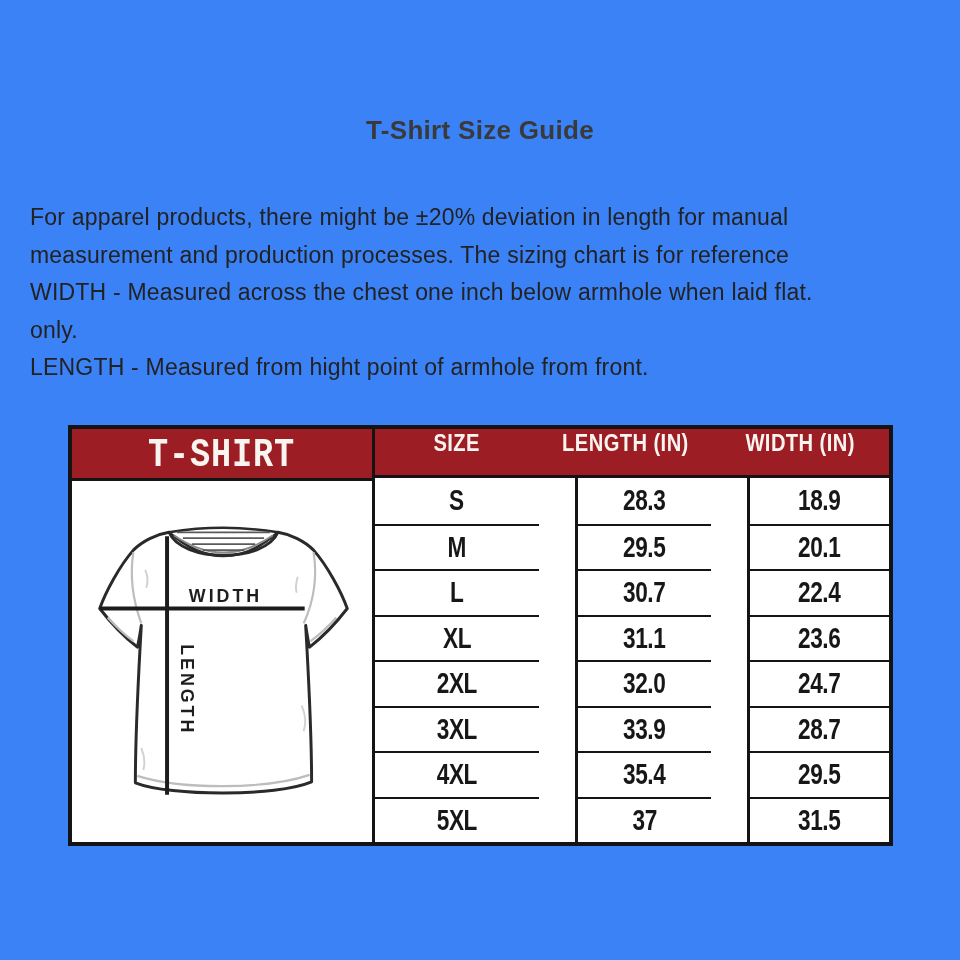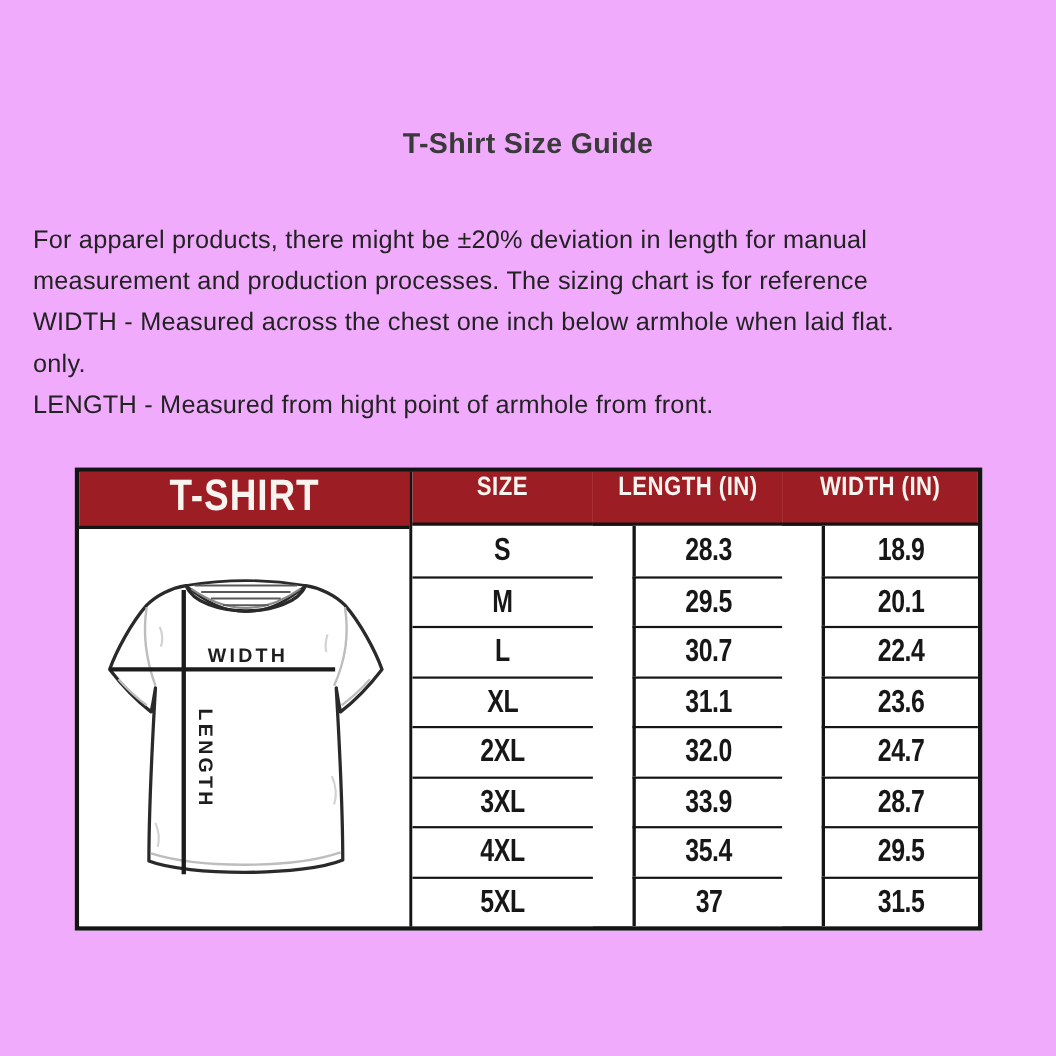--- a/index.html
+++ b/index.html
@@ -1,32 +1,32 @@
 <!DOCTYPE html>
 <html style="--red: #9d1d24; --border: #141414;"><head>
 <meta charset="utf-8">
 <style>
   html,body{margin:0;padding:0;background:#ffffff;}
   body{width:960px;height:960px;position:relative;overflow:hidden;
        font-family:"Liberation Sans","DejaVu Sans",sans-serif;color:#1f1f1f;}
-  .page{position:absolute;inset:0;background:#f0abfc;padding-left:33px;}
+  .page{position:absolute;inset:0;background:#3b82f6;padding-left:33px;}
 
   .page-title{position:absolute;top:115px;left:0;width:100%;text-align:center;
     font-size:26px;font-weight:700;color:#3a3a3a;letter-spacing:.3px;}
 
   .text-block{position:absolute;left:30px;top:199px;width:900px;
     font-size:23px;line-height:37.5px;color:#222;letter-spacing:.2px;}
 
   
   .size-table{position:absolute;left:68px;top:425px;width:825px;height:421px;
     border:4px solid var(--border,#141414);box-sizing:border-box;display:flex;background:#fff;}
   .left-col{width:303px;flex:none;border-right:3px solid var(--border,#141414);
     display:flex;flex-direction:column;box-sizing:border-box;}
   .left-hdr{height:49px;flex:none;border-bottom:3px solid var(--border,#141414);
-    background:var(--red,#9d1d24);display:flex;align-items:flex-start;justify-content:center;}
+    background:var(--red,#9d1d24);display:flex;align-items:flex-end;justify-content:center;font-family:Liberation Mono, monospace;}
   .shirt-cell{flex:1;display:flex;align-items:center;justify-content:center;background:#fff;}
   .shirt-cell svg{width:100%;height:100%;}
 
   .right-col{flex:1;display:grid;grid-template-columns:166fr 175fr 180fr;
     grid-template-rows:49px repeat(8,1fr);box-sizing:border-box;}
   .hdr{background:var(--red,#9d1d24);display:flex;justify-content:center;
     border-bottom:3px solid var(--border,#141414);}
   .hdr-label{font-size:24px;font-weight:700;color:#f8f4f0;letter-spacing:.5px;
     display:inline-block;transform:scaleX(.84);white-space:nowrap;}
   .tshirt-label{font-size:40px;font-weight:700;color:#f8f4f0;letter-spacing:1px;

